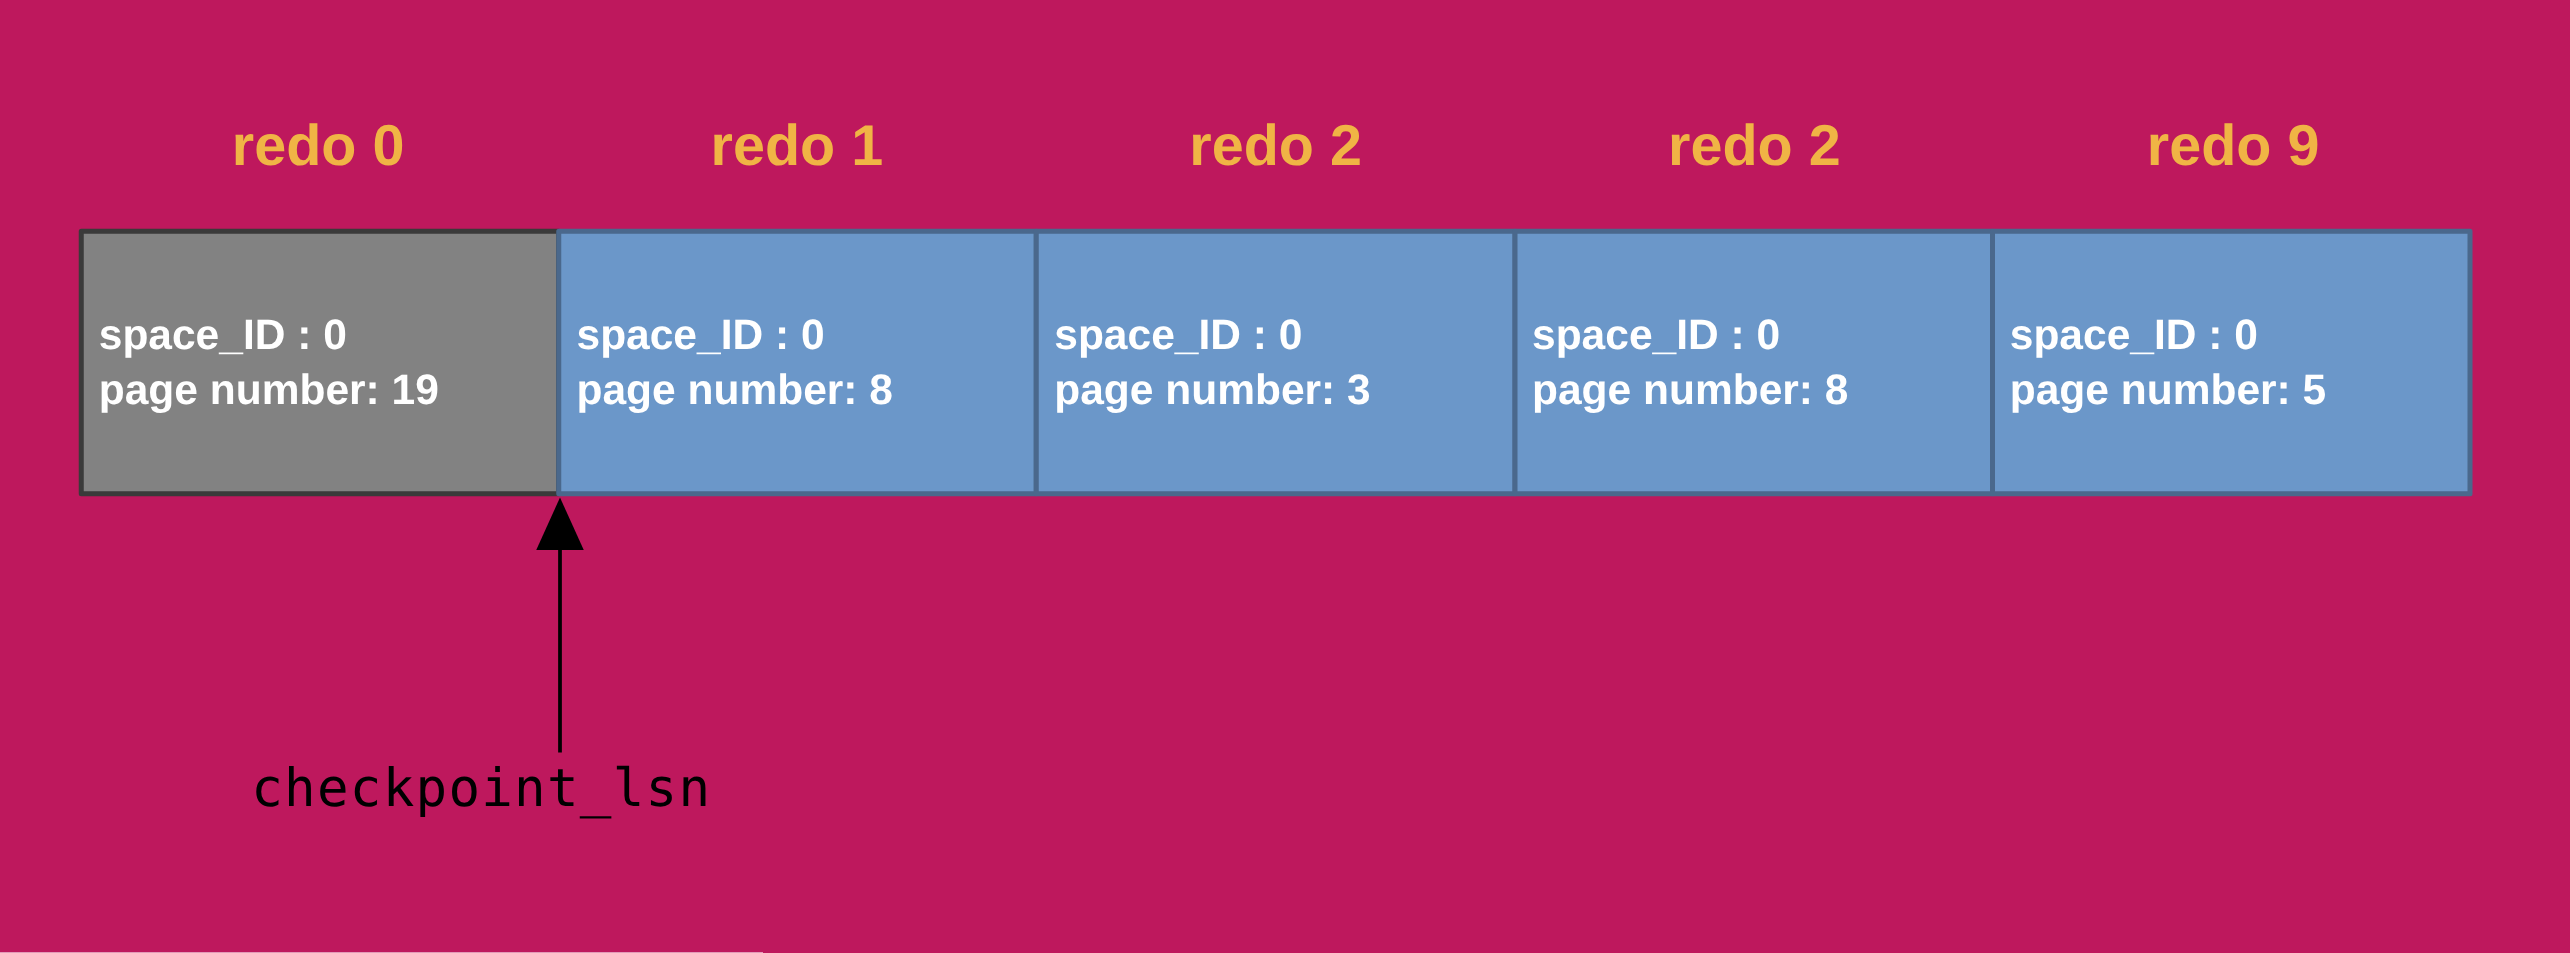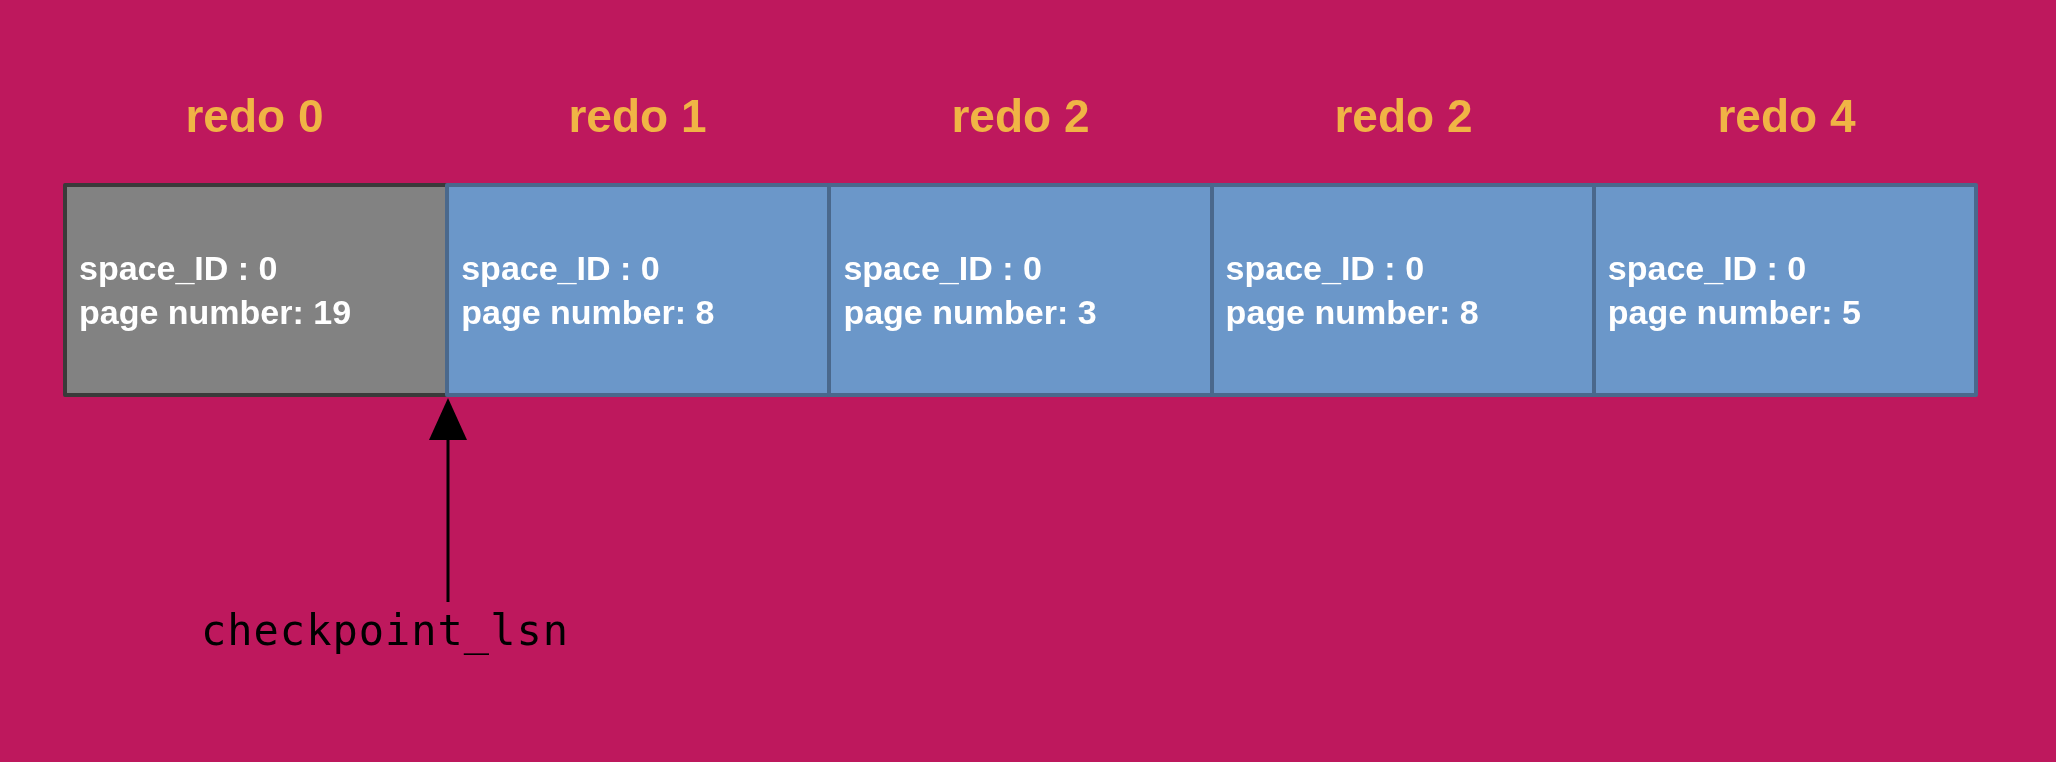--- a/index.html
+++ b/index.html
@@ -84,21 +84,21 @@
 </head>
 <body>
 
 <div class="canvas">
 
   <div class="labels-row">
     <div class="redo-label">redo 0</div>
     <div class="redo-label">redo 1</div>
     <div class="redo-label">redo 2</div>
     <div class="redo-label">redo 2</div>
-    <div class="redo-label">redo 4</div>
+    <div class="redo-label">redo 9</div>
   </div>
 
   <div class="blocks-row">
     <div class="block gray">
       <div>space_ID : 0</div>
       <div>page number: 19</div>
     </div>
     <div class="block blue">
       <div>space_ID : 0</div>
       <div>page number: 8</div>

